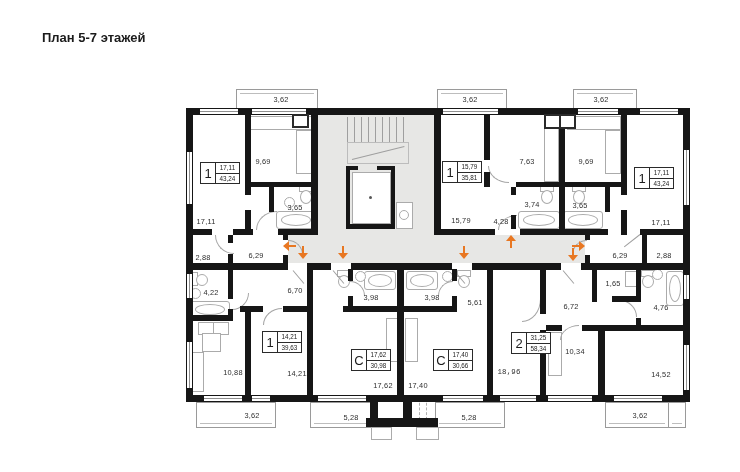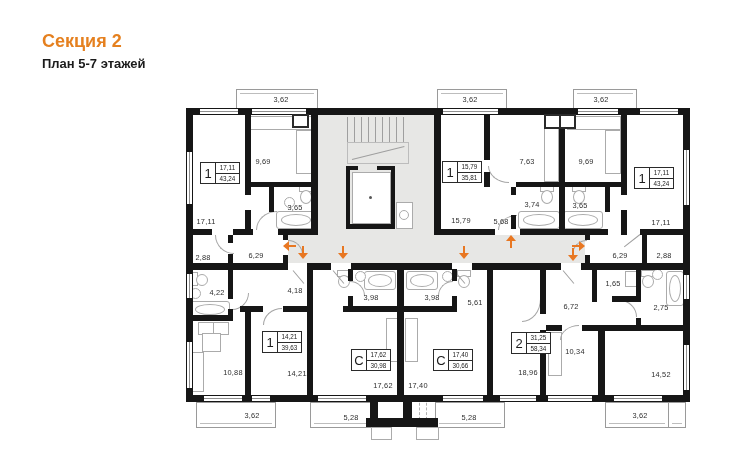--- a/index.html
+++ b/index.html
@@ -57,21 +57,20 @@
   .arrow.left b{left:0;top:1px;border-top:5px solid transparent;border-bottom:5px solid transparent;border-right:6px solid var(--arrow);}
   .arrow.left i{left:5px;top:5px;width:8px;height:2px;}
   .arrow.right i{left:0;top:5px;width:8px;height:2px;}
   .arrow.right b{left:7px;top:1px;border-top:5px solid transparent;border-bottom:5px solid transparent;border-left:6px solid var(--arrow);}
 </style>
 </head>
 <body>
 
 <div id="canvas">
   <div class="title">
-    <div class="t2">Секция 2</div>
     <div class="t3">План 5-7 этажей</div>
   </div>
   <div id="plan">
       <div class="groundline" style="left: 186px; top: 399px; width: 504px; height: 1px;"></div>
       <div class="gray" style="left: 288px; top: 235px; width: 297px; height: 28px;"></div>
       <div class="gray" style="left: 318px; top: 115px; width: 116px; height: 148px;"></div>
       <div class="balc t" style="left: 236px; top: 89px; width: 80px; height: 19px;"></div>
       <div class="balc t" style="left: 437px; top: 89px; width: 68px; height: 19px;"></div>
       <div class="balc t" style="left: 573px; top: 89px; width: 62px; height: 19px;"></div>
       <div class="balc b" style="left: 196px; top: 402px; width: 78px; height: 24px;"></div>
@@ -279,42 +278,42 @@
       <span class="lbl" style="left: 470px; top: 99px;">3,62</span>
       <span class="lbl" style="left: 601px; top: 99px;">3,62</span>
       <span class="lbl" style="left: 263px; top: 161px;">9,69</span>
       <span class="lbl" style="left: 295px; top: 207px;">3,65</span>
       <span class="lbl" style="left: 206px; top: 221px;">17,11</span>
       <span class="lbl" style="left: 203px; top: 257px;">2,88</span>
       <span class="lbl" style="left: 256px; top: 255px;">6,29</span>
       <span class="lbl" style="left: 461px; top: 220px;">15,79</span>
       <span class="lbl" style="left: 527px; top: 161px;">7,63</span>
       <span class="lbl" style="left: 532px; top: 204px;">3,74</span>
-      <span class="lbl" style="left: 501px; top: 221px;">5,68</span>
+      <span class="lbl" style="left: 501px; top: 221px;">4,28</span>
       <span class="lbl" style="left: 586px; top: 161px;">9,69</span>
       <span class="lbl" style="left: 580px; top: 205px;">3,65</span>
       <span class="lbl" style="left: 661px; top: 222px;">17,11</span>
       <span class="lbl" style="left: 620px; top: 255px;">6,29</span>
       <span class="lbl" style="left: 664px; top: 255px;">2,88</span>
-      <span class="lbl" style="left: 217px; top: 292px;">4,22</span>
-      <span class="lbl" style="left: 295px; top: 290px;">4,18</span>
+      <span class="lbl" style="left: 211px; top: 292px;">4,22</span>
+      <span class="lbl" style="left: 295px; top: 290px;">6,70</span>
       <span class="lbl" style="left: 233px; top: 372px;">10,88</span>
       <span class="lbl" style="left: 297px; top: 373px;">14,21</span>
       <span class="lbl" style="left: 252px; top: 415px;">3,62</span>
       <span class="lbl" style="left: 371px; top: 297px;">3,98</span>
       <span class="lbl" style="left: 383px; top: 385px;">17,62</span>
       <span class="lbl" style="left: 351px; top: 417px;">5,28</span>
       <span class="lbl" style="left: 432px; top: 297px;">3,98</span>
       <span class="lbl" style="left: 475px; top: 302px;">5,61</span>
       <span class="lbl" style="left: 418px; top: 385px;">17,40</span>
       <span class="lbl" style="left: 469px; top: 417px;">5,28</span>
       <span class="lbl" style="left: 571px; top: 306px;">6,72</span>
       <span class="lbl" style="left: 613px; top: 283px;">1,65</span>
-      <span class="lbl" style="left: 661px; top: 307px;">2,75</span>
-      <span class="lbl" style="left: 528px; top: 372px;">18,96</span>
+      <span class="lbl" style="left: 661px; top: 307px;">4,76</span>
+      <span class="lbl" style="left: 509px; top: 372px; font-family: Liberation Mono, monospace;">18,96</span>
       <span class="lbl" style="left: 575px; top: 351px;">10,34</span>
       <span class="lbl" style="left: 661px; top: 374px;">14,52</span>
       <span class="lbl" style="left: 640px; top: 415px;">3,62</span>
       <div class="unit" style="left: 200px; top: 162px;">
         <span class="ty">1</span>
         <span class="vals">
           <span>17,11</span>
           <span>43,24</span>
         </span>
       </div>

